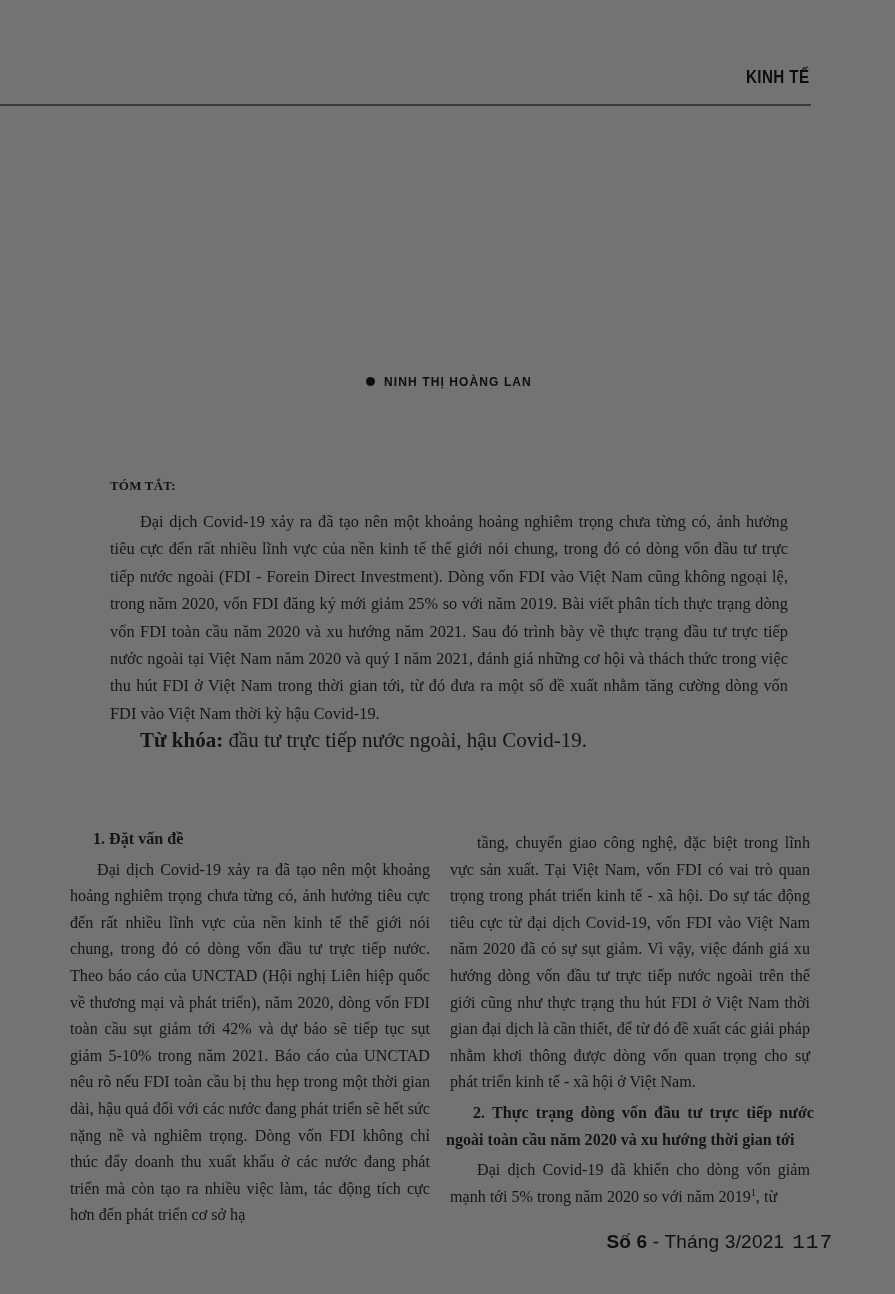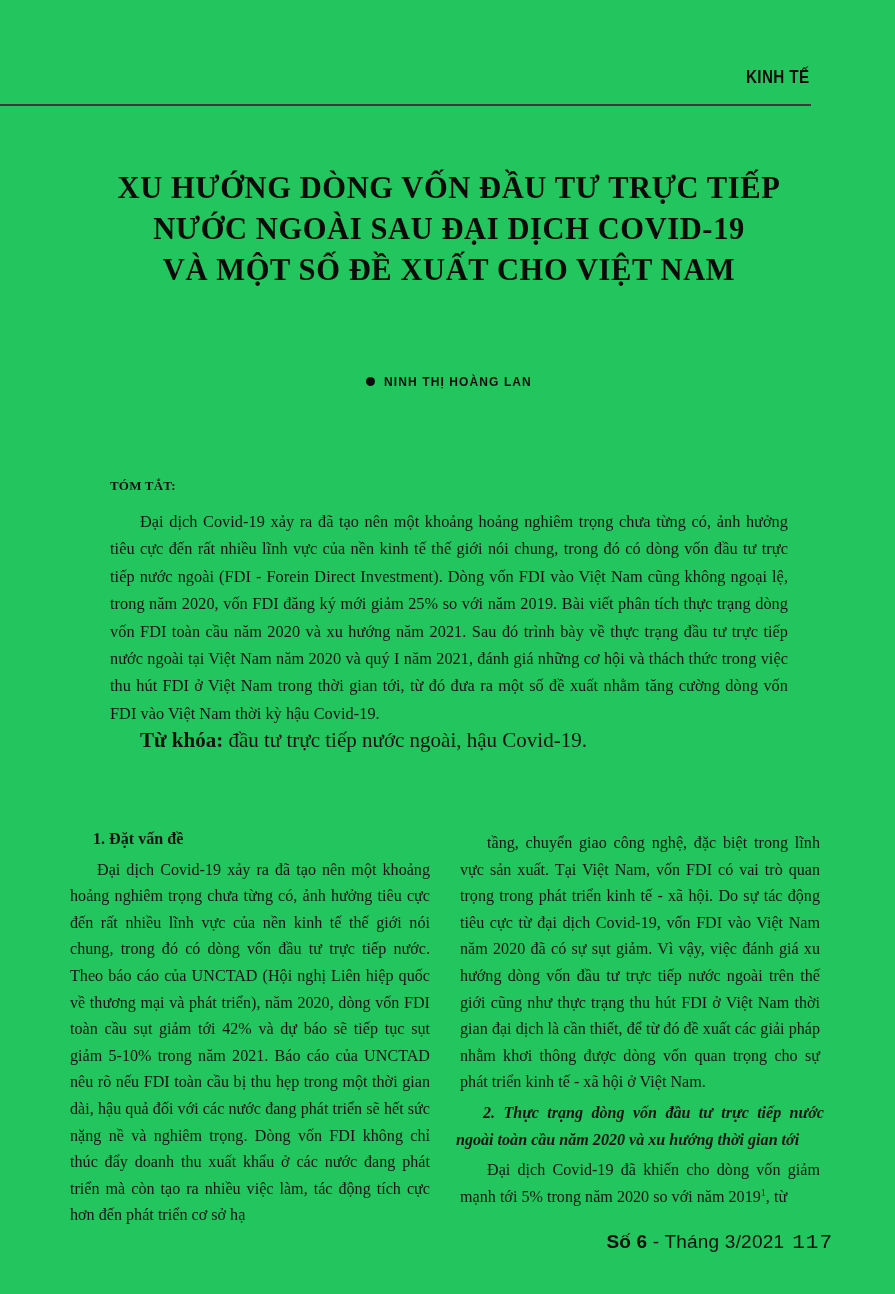--- a/index.html
+++ b/index.html
@@ -14,21 +14,21 @@
     position: relative;
     overflow: hidden;
     font-family: "Liberation Serif", "DejaVu Serif", serif;
     color: #141414;
     -webkit-font-smoothing: antialiased;
   }
 
   .page {
     position: absolute;
     inset: 0;
-    background: #22c55e;
+    background: #737373;
   }
 
   
   .running-head {
     position: absolute;
     top: 66px;
     right: 86px;
     font-family: "Liberation Sans", "DejaVu Sans", sans-serif;
     font-weight: 700;
     font-size: 19px;
@@ -121,21 +121,21 @@
   .keywords b { font-weight: 700; }
 
   
   .columns {
     position: absolute;
     top: 826px;
     left: 66px;
     width: 766px;
     height: 370px;
     display: flex;
-    gap: 22px;
+    gap: 12px;
   }
   .col {
     width: 368px;
   }
   .col p {
     margin: 4px;
     font-size: 16.1px;
     line-height: 26.6px;
     text-align: justify;
     text-indent: 27px;
@@ -145,21 +145,20 @@
     margin: 0;
     font-size: 16.1px;
     line-height: 26.6px;
     font-weight: 700;
     text-indent: 27px;
     text-align: justify;
   }
   .col h2.sec-head-block {
     text-align: justify;
     text-indent: 27px;
-    font-style: italic;
   }
   sup {
     font-size: 10px;
     vertical-align: super;
     line-height: 0;
   }
 
   
   .footer {
     position: absolute;
@@ -182,25 +181,20 @@
   }
 </style>
 </head>
 <body>
 
 <div class="page">
 
   <div class="running-head">KINH TẾ</div>
   <div class="head-rule"></div>
 
-  <div class="title-block">
-    <div class="title-line">XU HƯỚNG DÒNG VỐN ĐẦU TƯ TRỰC TIẾP</div>
-    <div class="title-line">NƯỚC NGOÀI SAU ĐẠI DỊCH COVID-19</div>
-    <div class="title-line">VÀ MỘT SỐ ĐỀ XUẤT CHO VIỆT NAM</div>
-  </div>
 
   <div class="author-block">
     <span class="author-bullet"></span><span>NINH THỊ HOÀNG LAN</span>
   </div>
 
   <div class="abstract">
     <div class="abstract-heading">TÓM TẮT:</div>
     <div class="abstract-body">Đại dịch Covid-19 xảy ra đã tạo nên một khoảng hoảng nghiêm trọng chưa từng có, ảnh hưởng tiêu cực đến rất nhiều lĩnh vực của nền kinh tế thế giới nói chung, trong đó có dòng vốn đầu tư trực tiếp nước ngoài (FDI - Forein Direct Investment). Dòng vốn FDI vào Việt Nam cũng không ngoại lệ, trong năm 2020, vốn FDI đăng ký mới giảm 25% so với năm 2019. Bài viết phân tích thực trạng dòng vốn FDI toàn cầu năm 2020 và xu hướng năm 2021. Sau đó trình bày về thực trạng đầu tư trực tiếp nước ngoài tại Việt Nam năm 2020 và quý I năm 2021, đánh giá những cơ hội và thách thức trong việc thu hút FDI ở Việt Nam trong thời gian tới, từ đó đưa ra một số đề xuất nhằm tăng cường dòng vốn FDI vào Việt Nam thời kỳ hậu Covid-19.</div>
     <div class="keywords"><b>Từ khóa:</b><span> đầu tư trực tiếp nước ngoài, hậu Covid-19.</span></div>
   </div>

